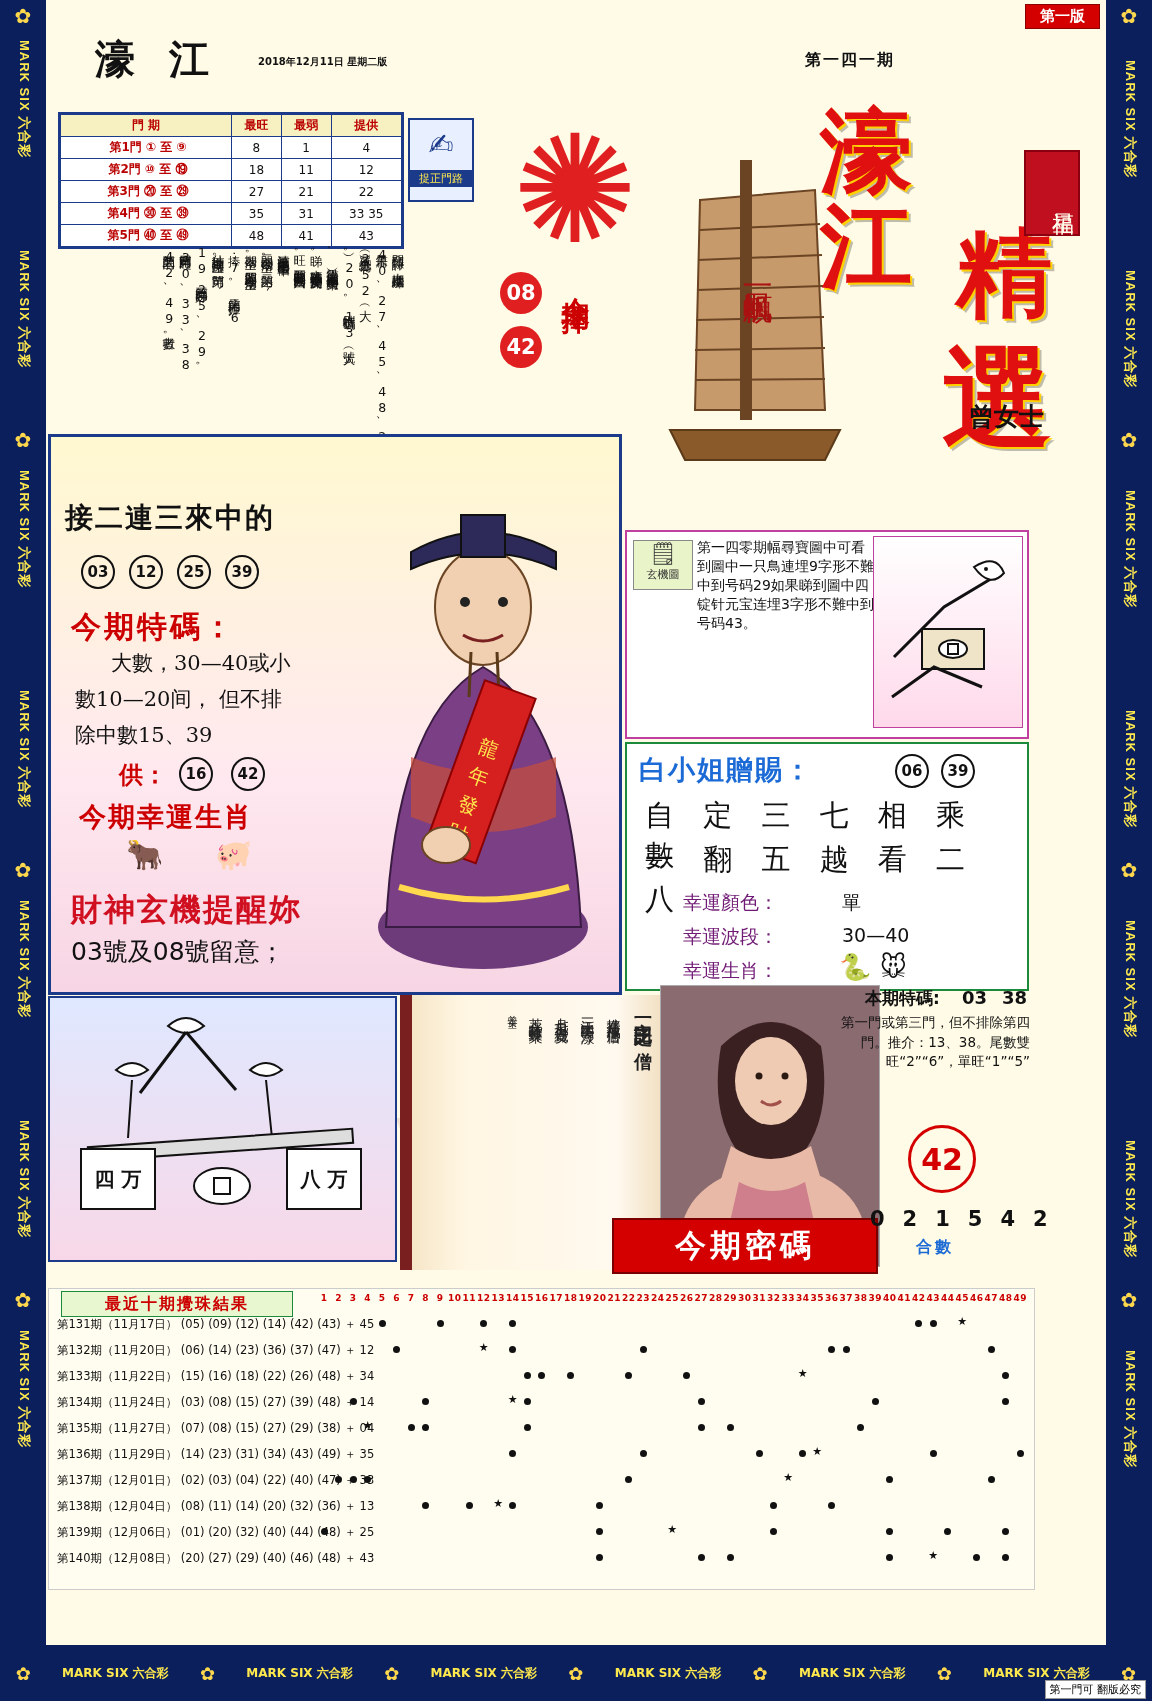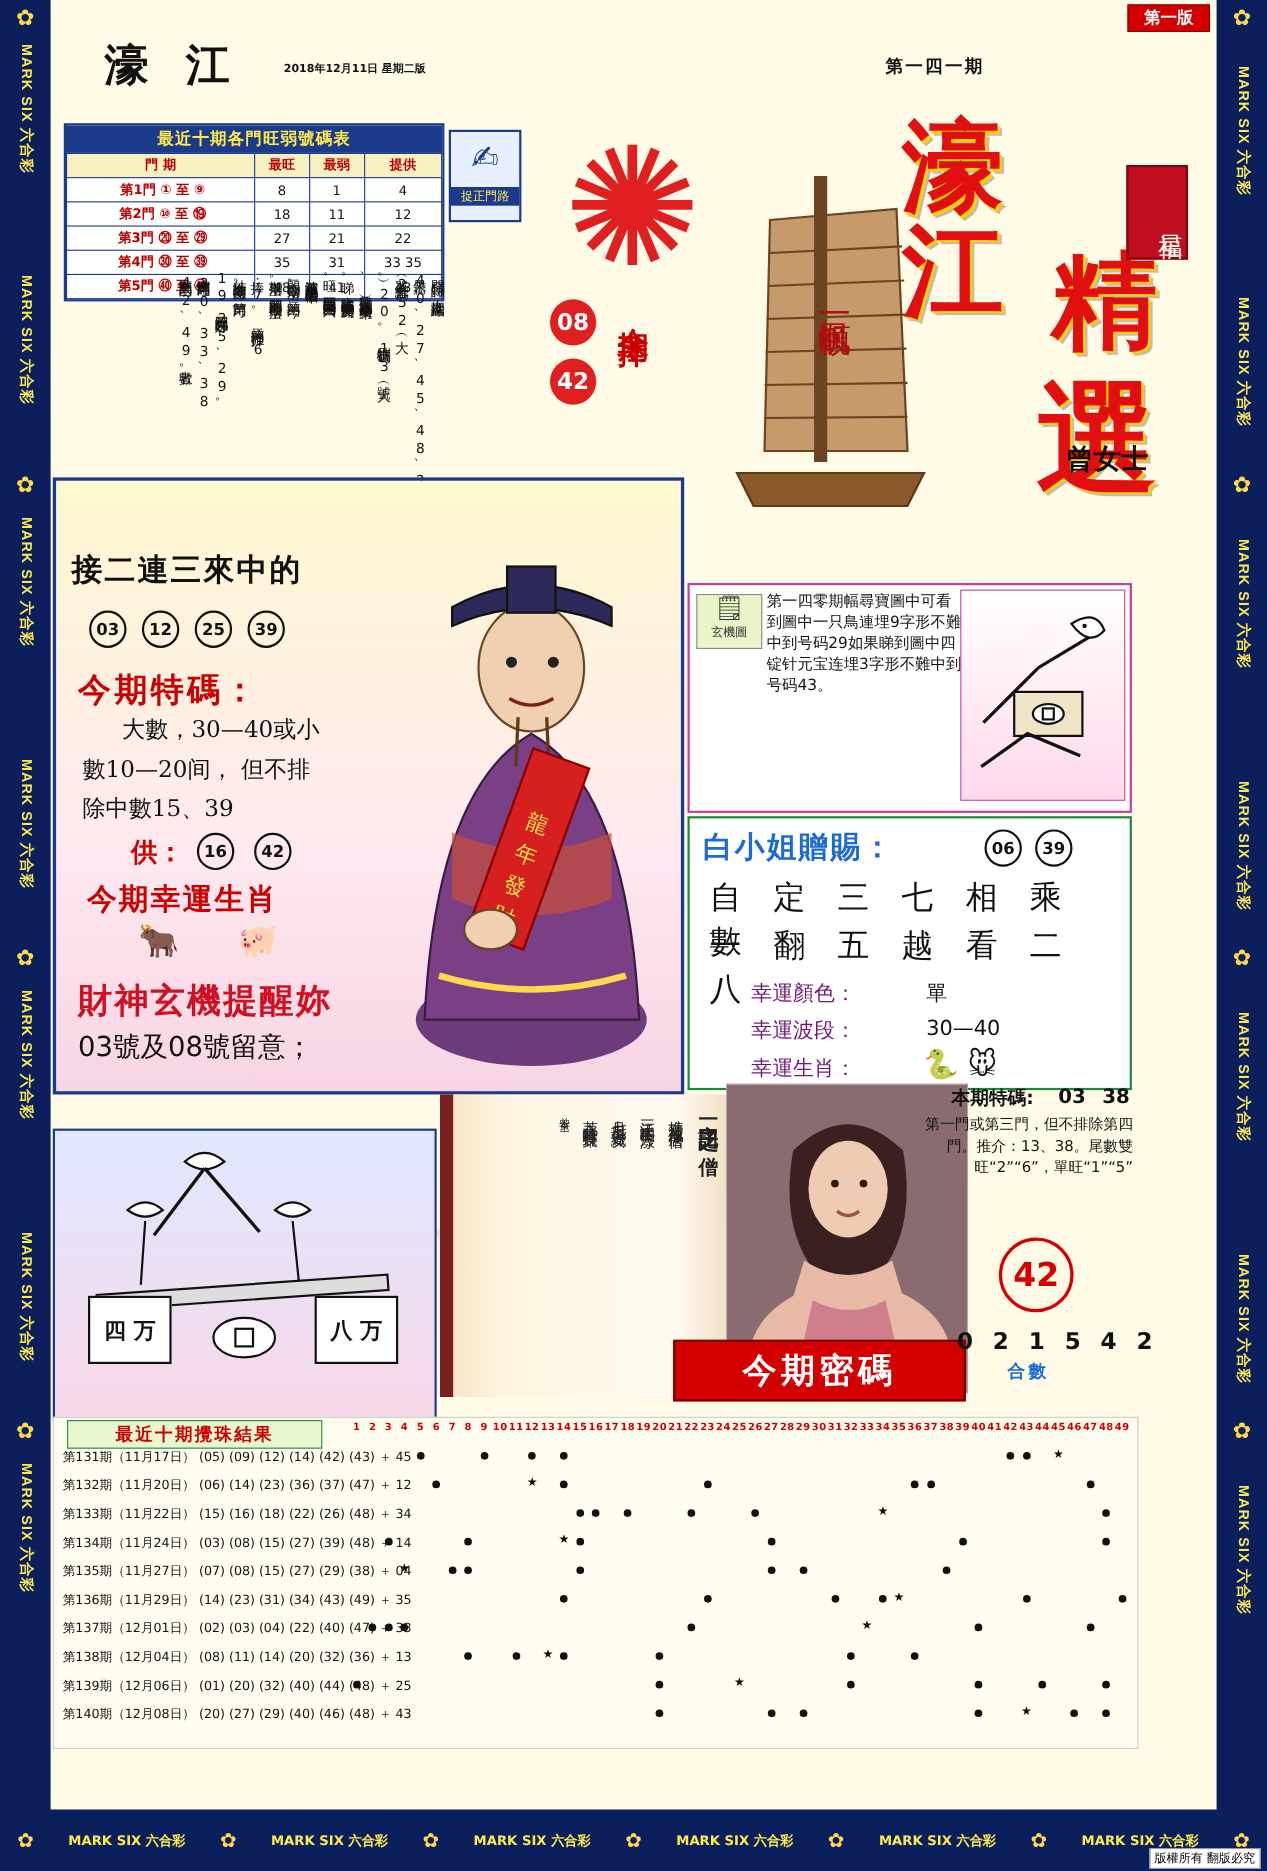--- a/index.html
+++ b/index.html
@@ -221,21 +221,21 @@
   .bai-k{position:absolute;font-size:19px;color:#701a75;font-family:"DejaVu Serif","Liberation Serif",serif;}
   .bai-k1{left:56px;top:146px;}
   .bai-k2{left:56px;top:180px;}
   .bai-k3{left:56px;top:214px;}
   .bai-v{position:absolute;font-size:19px;color:#111;}
   .bai-v1{left:215px;top:146px;}
   .bai-v2{left:215px;top:180px;}
   .bai-v3{left:212px;top:208px;font-size:26px;}
   
   .panel-pic{
-    position:absolute;left:48px;top:1026px;width:345px;height:262px;
+    position:absolute;left:48px;top:996px;width:345px;height:262px;
     border:2px solid #1b3a8a;background:linear-gradient(180deg,#dfe8ff 0%,#f8d8e8 100%);text-align:right;
   }
   .box4wan,.box8wan{
     position:absolute;width:72px;height:58px;background:#fff;border:2px solid #111;
     display:flex;align-items:center;justify-content:center;font-size:20px;font-weight:bold;color:#111;
   }
   .box4wan{left:30px;top:150px;}
   .box8wan{left:236px;top:150px;}
   
   .panel-scroll{
@@ -336,21 +336,20 @@
     <div class="txt" style="transform:rotate(90deg) translate(1350px,-10px);">MARK SIX 六合彩</div>
   </div>
 
   <div class="edition">第一版</div>
 
   <div class="masthead-logo">濠 江</div>
   <div class="masthead-date">2018年12月11日 星期二版</div>
   <div class="masthead-issue">第一四一期</div>
 
   <div class="tbl-wrap">
-    <div class="tbl-title">最近十期各門旺弱號碼表</div>
     <table class="grid">
       <thead>
         <tr>
           <th>門  期</th>
           <th>最旺</th>
           <th>最弱</th>
           <th>提供</th>
         </tr>
       </thead>
       <tbody>
@@ -695,14 +694,14 @@
     <span class="b-flower">✿</span>
     <span>MARK SIX 六合彩</span>
     <span class="b-flower">✿</span>
     <span>MARK SIX 六合彩</span>
     <span class="b-flower">✿</span>
     <span>MARK SIX 六合彩</span>
     <span class="b-flower">✿</span>
     <span>MARK SIX 六合彩</span>
     <span class="b-flower">✿</span>
   </div>
-  <div class="copyright">版權所有 翻版必究</div>
+  <div class="copyright">第一門可 翻版必究</div>
 </div>
 
 </body></html>

